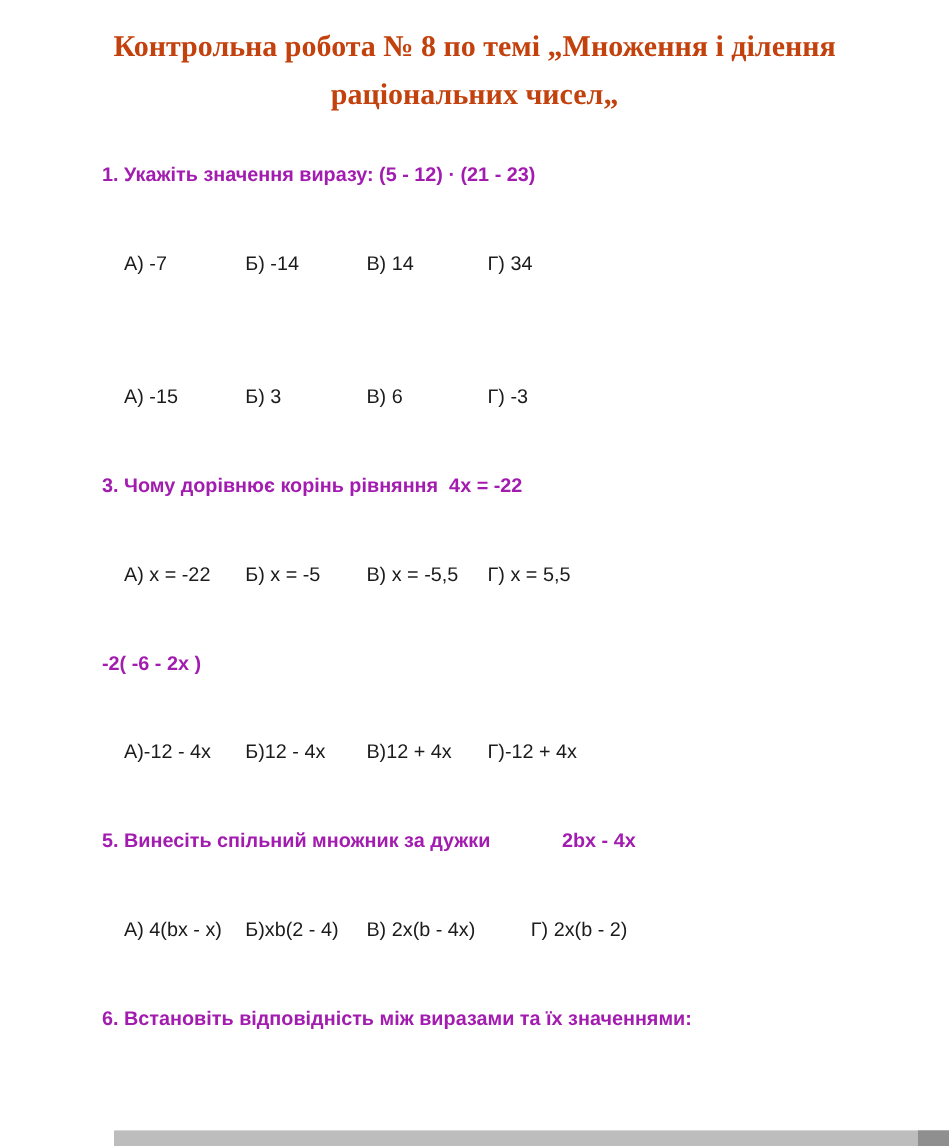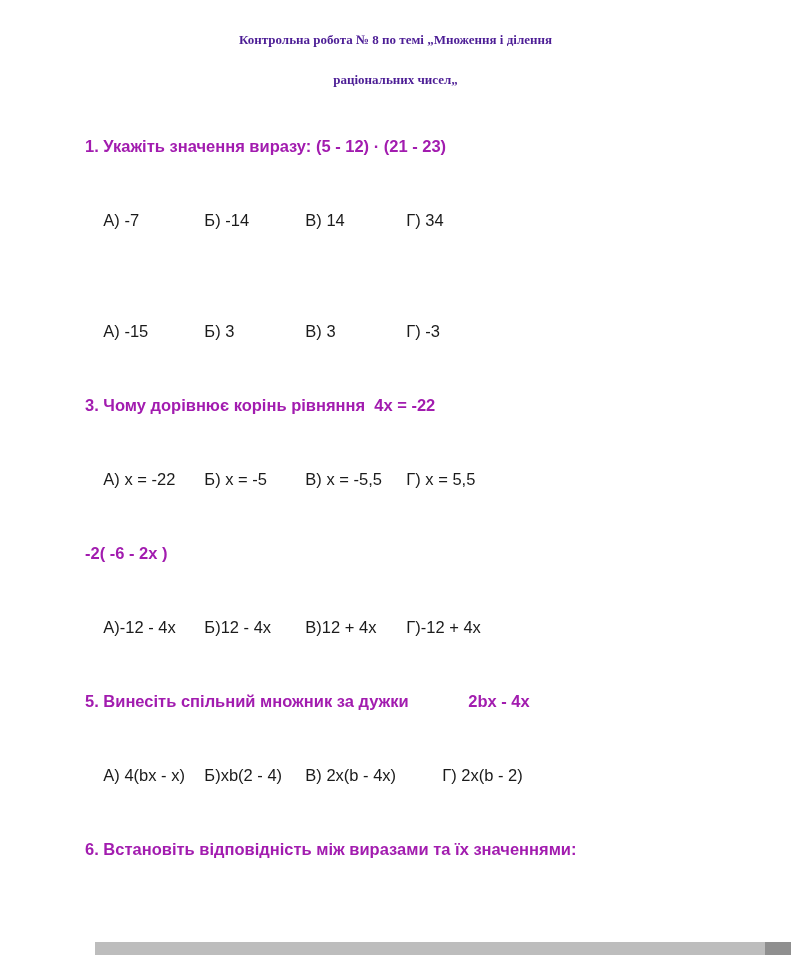--- a/index.html
+++ b/index.html
@@ -9,23 +9,23 @@
     position:relative;
     overflow:hidden;
     font-family:"Liberation Sans", sans-serif;
     color:#1b1b1b;
   }
   .title {
     padding-top:20px;
     text-align:center;
     font-family:"Liberation Serif", serif;
     font-weight:bold;
-    font-size:13px;
+    font-size:25px;
     line-height:40px;
-    color:#4c1d95;
+    color:#c2410c;
   }
   .content {
     padding:28px 40px 0 85px;
     font-size:16.5px;
   }
   .line { line-height:37px; white-space:pre-wrap; }
   .prompt { font-weight:bold; color:#a21caf; }
   .opt { display:inline-block; min-width:101px; white-space:pre; }
   .opt-wide-gap { margin-left:36px; }
   .indent { padding-left:35px; }
@@ -51,21 +51,21 @@
 </div>
 
 <div class="content">
 
   <div class="line prompt">1. Укажіть значення виразу: (5 - 12) · (21 - 23)</div>
   <div class="line">
     <span class="opt">А) -7</span><span class="opt">Б) -14</span><span class="opt">В) 14</span><span class="opt">Г) 34</span>
   </div>
 
   <div class="line">
-    <span class="opt">А) -15</span><span class="opt">Б) 3</span><span class="opt">В) 3</span><span class="opt">Г) -3</span>
+    <span class="opt">А) -15</span><span class="opt">Б) 3</span><span class="opt">В) 6</span><span class="opt">Г) -3</span>
   </div>
 
   <div class="line prompt">3. Чому дорівнює корінь рівняння  4х = -22</div>
   <div class="line">
     <span class="opt">А) х = -22</span><span class="opt">Б) х = -5</span><span class="opt">В) х = -5,5</span><span class="opt">Г) х = 5,5</span>
   </div>
 
   <div class="line prompt">-2( -6 - 2х )</div>
   <div class="line">
     <span class="opt">А)-12 - 4х</span><span class="opt">Б)12 - 4х</span><span class="opt">В)12 + 4х</span><span class="opt">Г)-12 + 4х</span>

